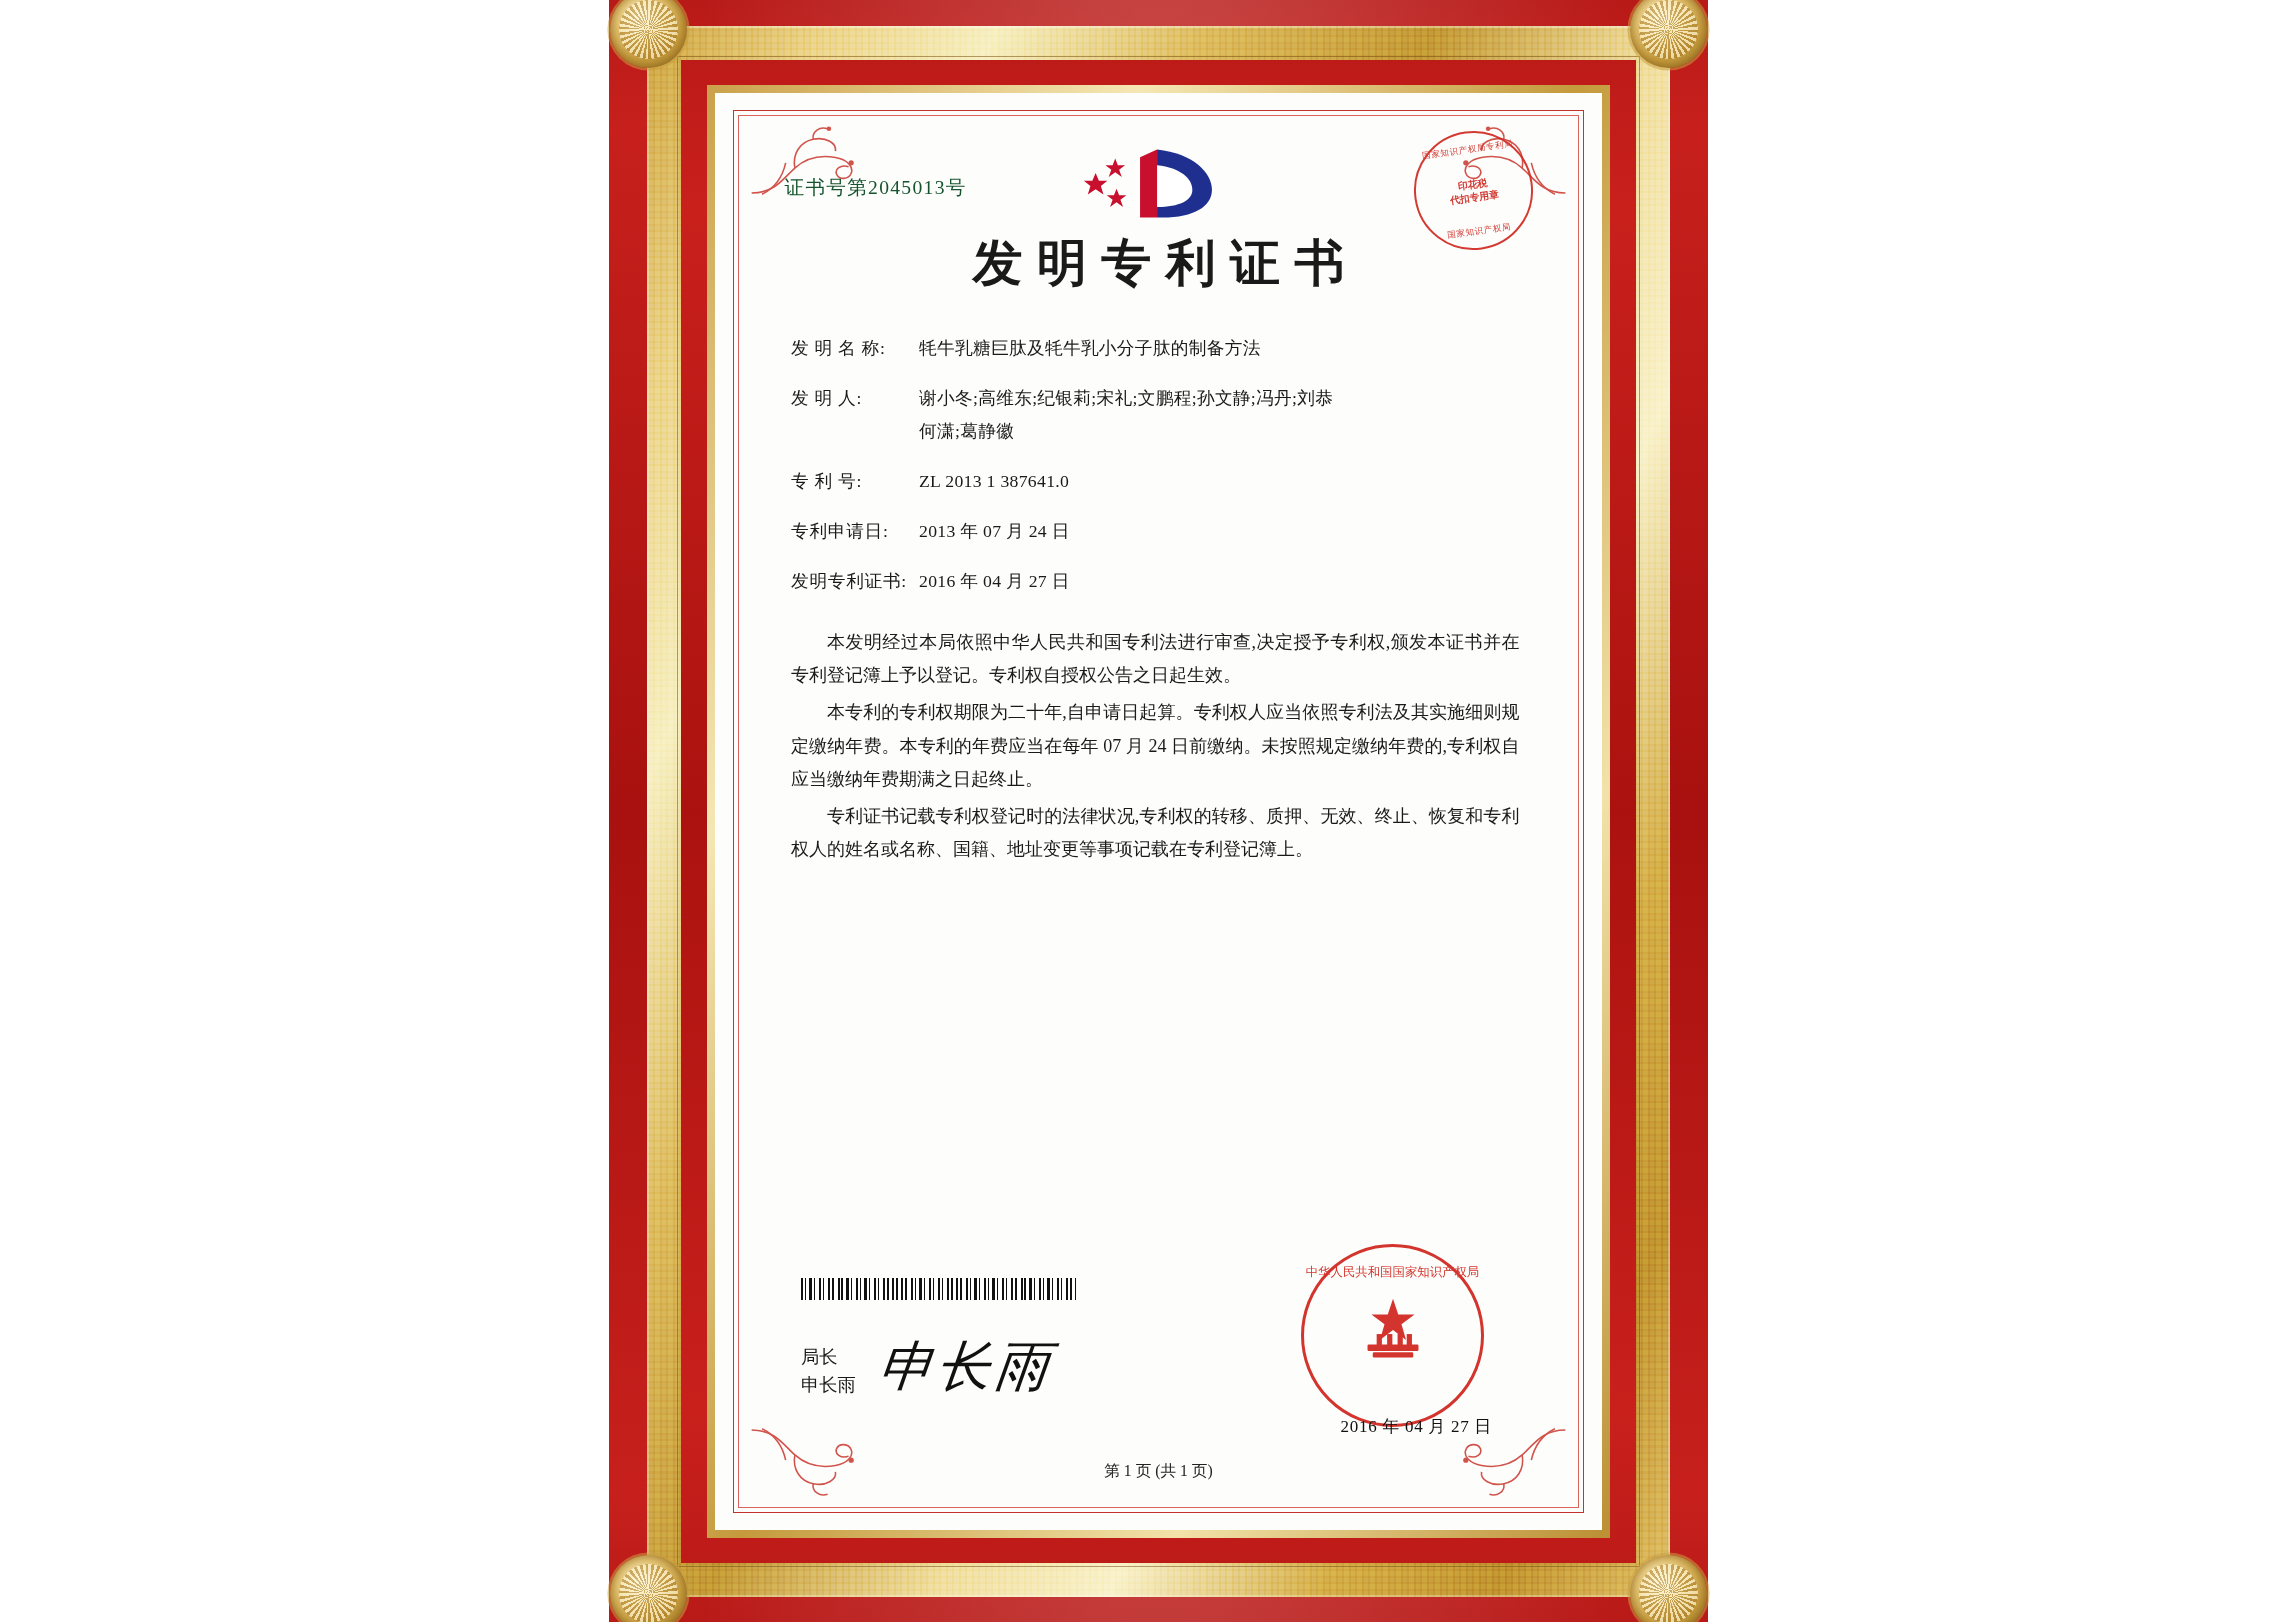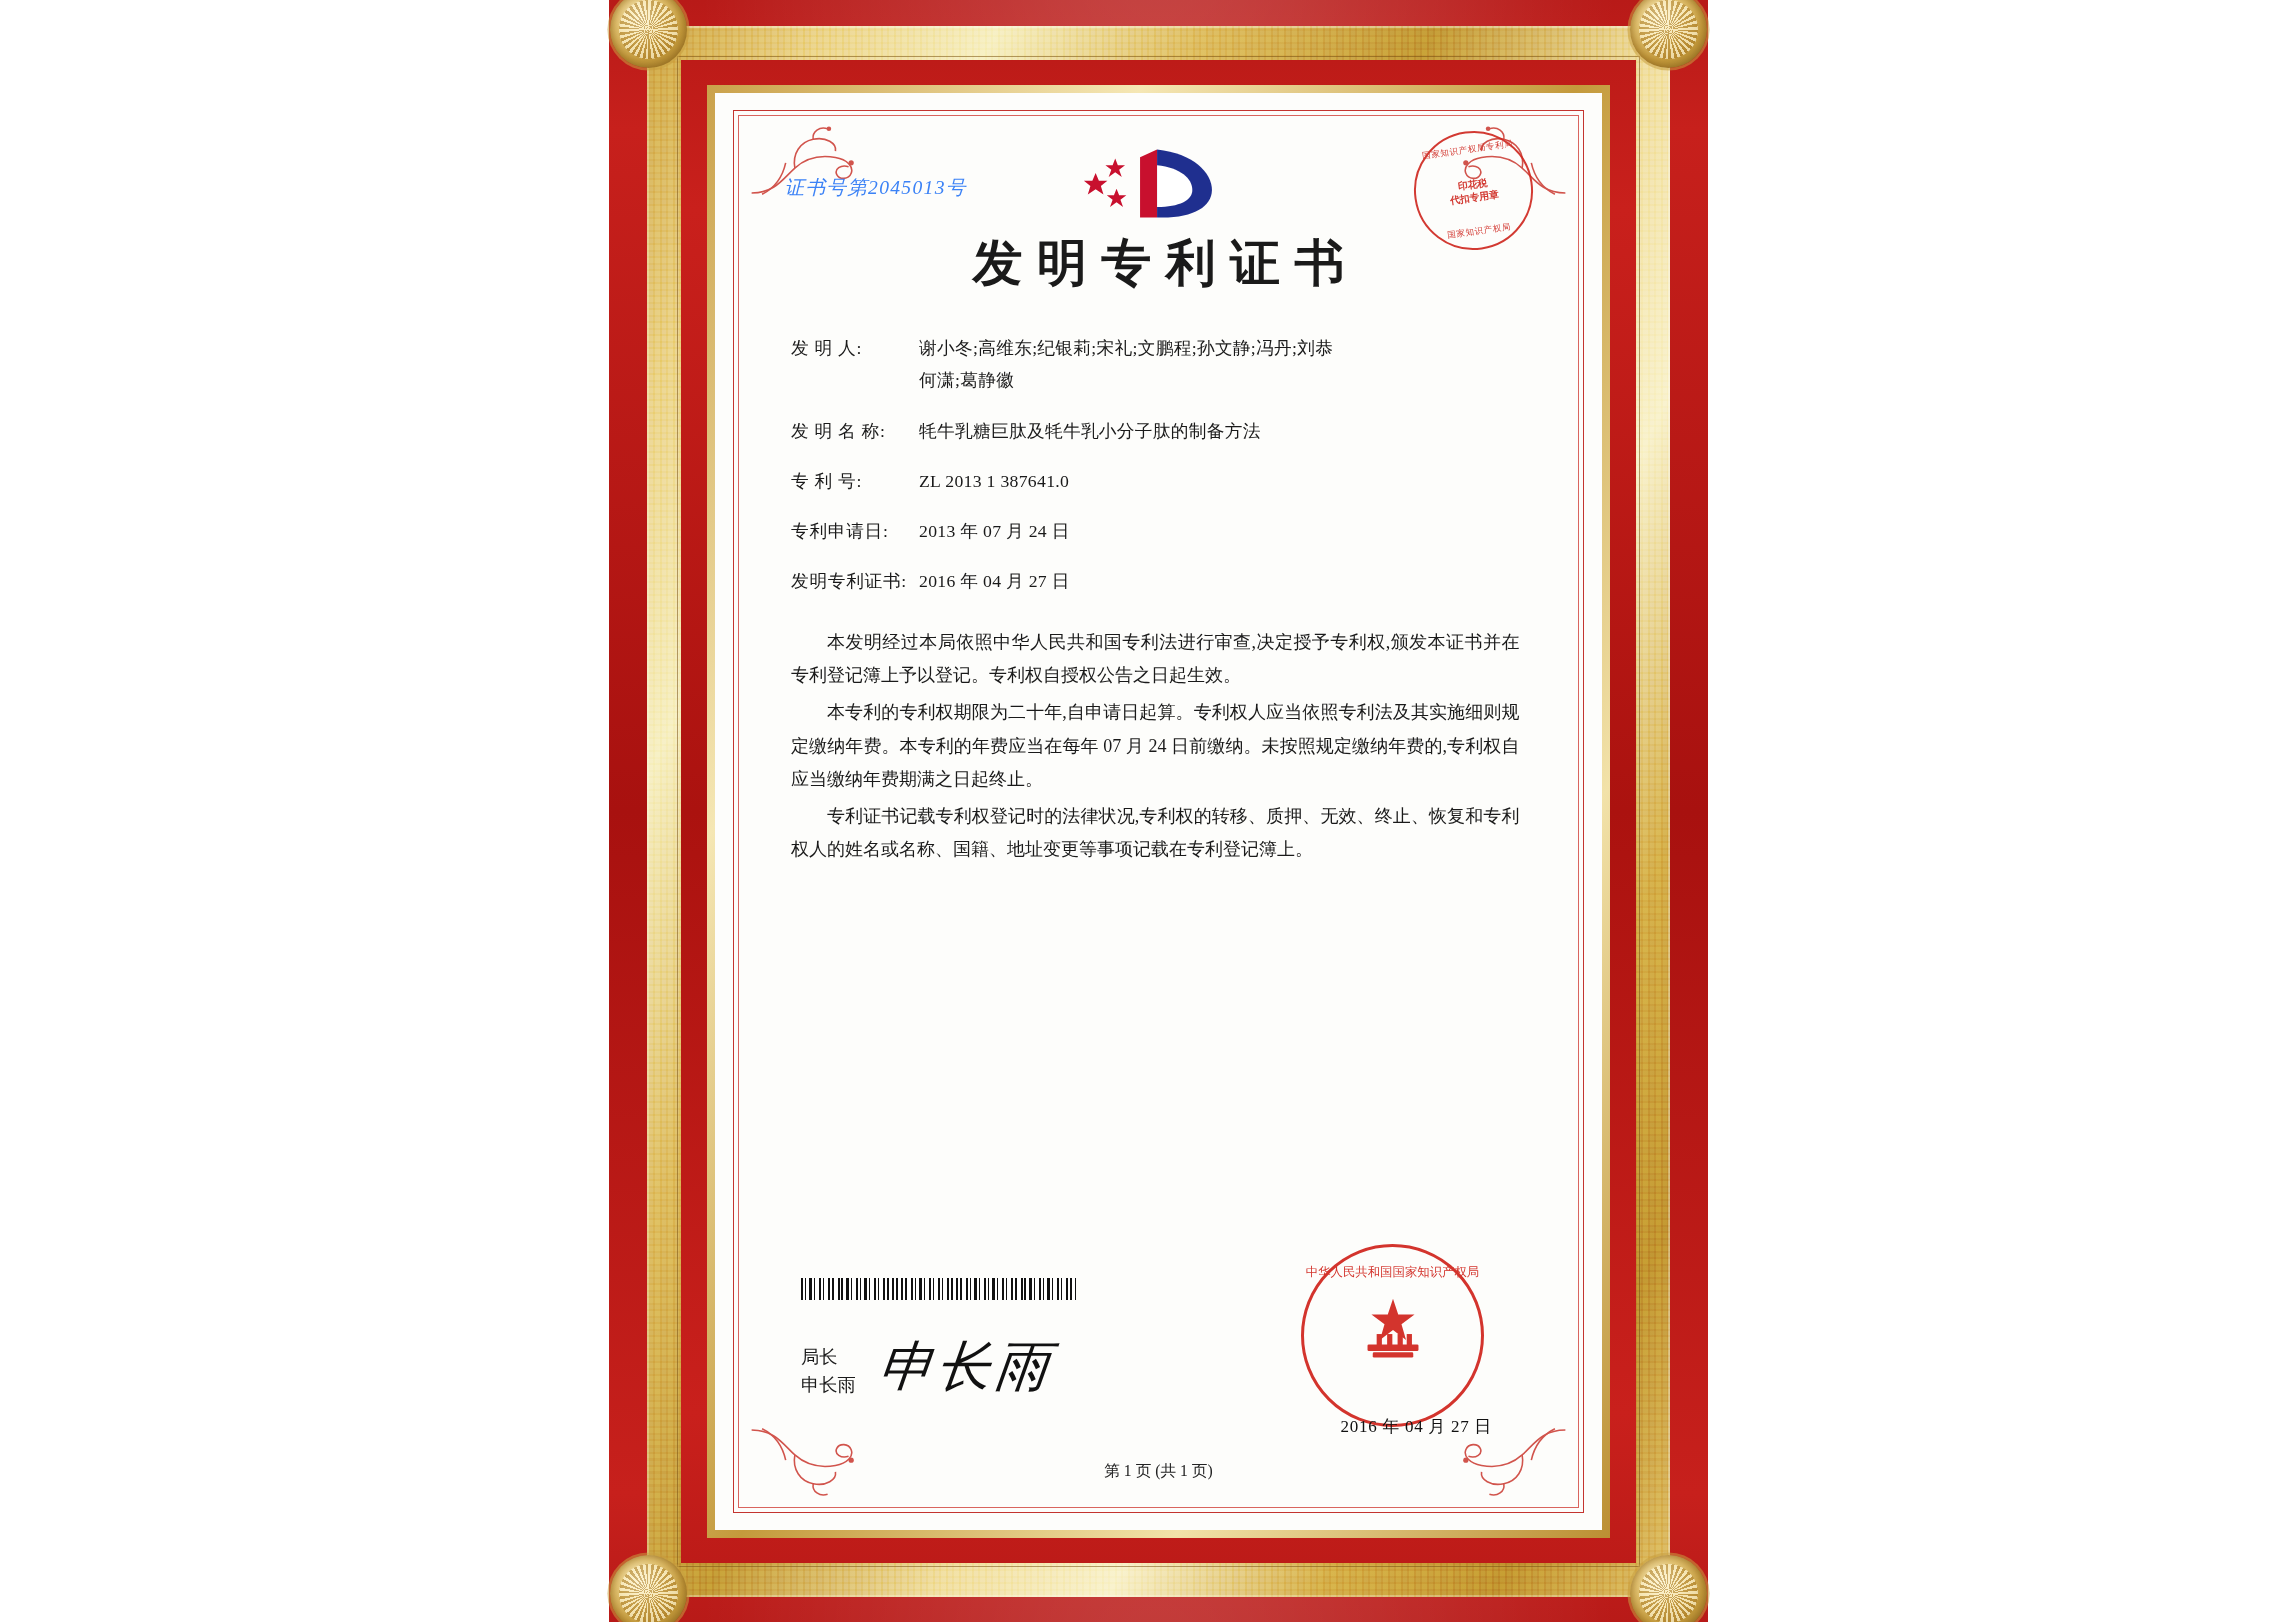--- a/index.html
+++ b/index.html
@@ -146,24 +146,23 @@
     position:absolute;
     left:0;top:0;right:0;bottom:0;
     padding: 46px 63px 26px 63px;
     box-sizing:border-box;
     color:#1a1a1a;
   }
 
   .cert-no{
     font-size: 19.6px;
     letter-spacing: 1.3px;
-    color:#3b82f6;
+    color:#14532d;
     margin-top: 35px;
     margin-left: 6.5px;
-    font-style: italic;
   }
 
   .logo{
     position:absolute;
     left:50%;
     transform:translateX(-50%);
     top: 46px;
     width: 151px;
     height: 98px;
   }
@@ -420,30 +419,30 @@
           <div>印花税</div>
           <div>代扣专用章</div>
         </div>
       </div>
 
       <div class="title">发明专利证书</div>
 
       <div class="fields">
 
         <div class="field-row">
+          <div class="field-label spread">发 明 名 称:</div>
+          <div class="field-value">牦牛乳糖巨肽及牦牛乳小分子肽的制备方法</div>
+        </div>
+
+        <div class="field-row">
           <div class="field-label spread">发 明 人:</div>
           <div class="field-value">
             <span>谢小冬;高维东;纪银莉;宋礼;文鹏程;孙文静;冯丹;刘恭</span>
             <span class="line2">何潇;葛静徽</span>
           </div>
-        </div>
-
-        <div class="field-row">
-          <div class="field-label spread">发 明 名 称:</div>
-          <div class="field-value">牦牛乳糖巨肽及牦牛乳小分子肽的制备方法</div>
         </div>
 
         <div class="field-row">
           <div class="field-label spread">专 利 号:</div>
           <div class="field-value">ZL 2013 1 387641.0</div>
         </div>
 
         <div class="field-row">
           <div class="field-label">专利申请日:</div>
           <div class="field-value">2013 年 07 月 24 日</div>

